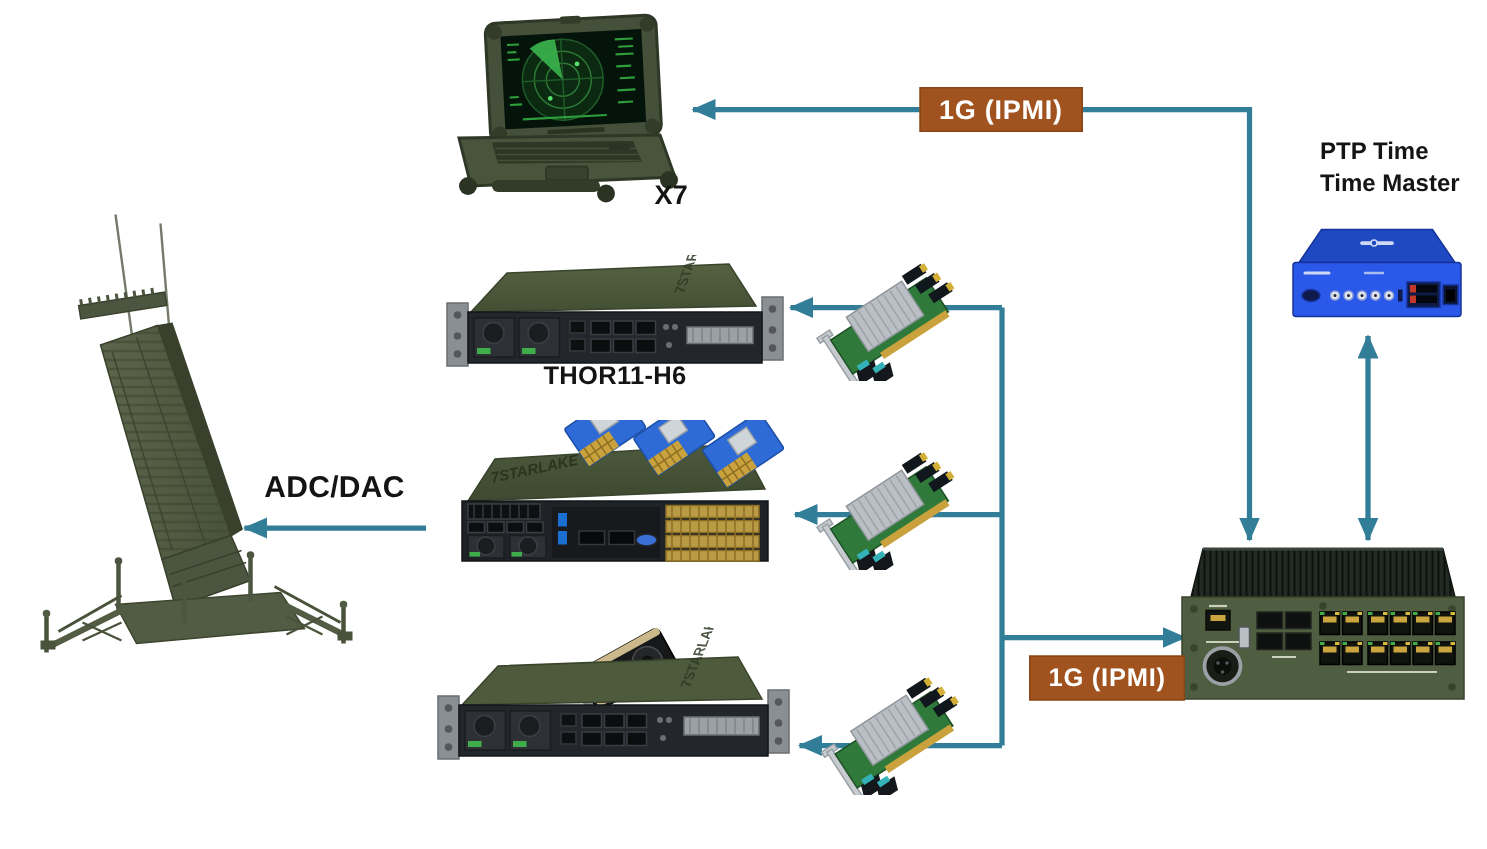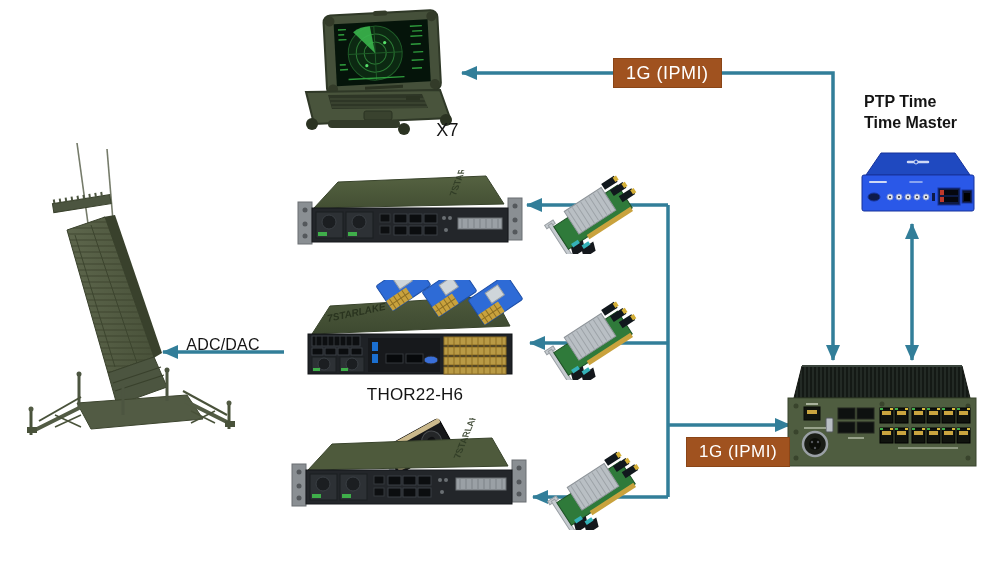--- a/index.html
+++ b/index.html
@@ -10,31 +10,31 @@
   .abs{position:absolute;}
   svg{display:block;}
   
   #wires{position:absolute;left:0;top:0;z-index:1;}
   .wire{stroke:var(--line,#327E99);stroke-width:3.5px;fill:none;}
   .ah{fill:var(--line,#327E99);}
   
   .device{z-index:2;}
   
   .lbl{
-    z-index:3;color:var(--label-text,#141414);font-weight:normal;
+    z-index:3;color:var(--label-text,#141414);font-weight:bold;
     font-size:17px;text-align:center;letter-spacing:.2px;white-space:nowrap;
   }
   .badge{
     z-index:3;background:var(--badge-bg,#A0521F);color:var(--badge-text,#fff);
     border:1px solid var(--badge-border,#8a4517);
-    font-weight:normal;font-size:18px;letter-spacing:.5px;
+    font-weight:bold;font-size:18px;letter-spacing:.5px;
     padding:2px 12px;line-height:24px;white-space:nowrap;
   }
-  .ptp-lbl{z-index:3;color:var(--label-text,#141414);font-weight:bold;font-size:16px;line-height:1.3;text-align:left;white-space:nowrap;}
-  .adc{font-size:16px;margin-top:22px;}
+  .ptp-lbl{z-index:3;color:var(--label-text,#141414);font-weight:bold;font-size:16px;line-height:1.3;text-align:left;white-space:nowrap;margin-left:16px;}
+  .adc{font-size:20px;}
   .thor200-lbl{font-size:18px;}
 </style>
 </head>
 <body>
 
 <div id="stage">
 
   <svg id="wires" width="991" height="566" viewBox="0 0 991 566">
     <defs>
       <marker id="arr" markerUnits="userSpaceOnUse" markerWidth="18" markerHeight="16" refX="15" refY="7" orient="auto-start-reverse">
@@ -464,21 +464,21 @@
       <rect x="166" y="66" width="3" height="2" fill="#d7b93c"></rect>
       <rect x="171" y="66" width="13" height="15" fill="#10130e" stroke="#000"></rect>
       <rect x="173" y="69" width="9" height="4" fill="#caa53f"></rect>
       <rect x="171" y="66" width="3" height="2" fill="#3fae4a"></rect>
       <rect x="181" y="66" width="3" height="2" fill="#d7b93c"></rect>
     </g>
     <path d="M112,86 h60" stroke="#c9d1bd" stroke-width="1.2"></path>
   </svg>
 
   <div class="abs lbl" style="left:415px;top:120px;width:65px;font-size:18px">X7</div>
-  <div class="abs lbl" style="left:330px;top:385px;width:170px">THOR22-H6</div>
+  <div class="abs lbl" style="left:320px;top:241px;width:180px">THOR11-H6</div>
   <div class="abs ptp-lbl" style="left:864px;top:92px">
     <div>PTP Time</div>
     <div>Time Master</div>
   </div>
   <div class="abs lbl adc" style="left:160px;top:314px;width:126px">ADC/DAC</div>
   <div class="abs badge" style="left:613px;top:58px">1G (IPMI)</div>
   <div class="abs badge" style="left:686px;top:437px;font-size:17px">1G (IPMI)</div>
 
 </div>
 

